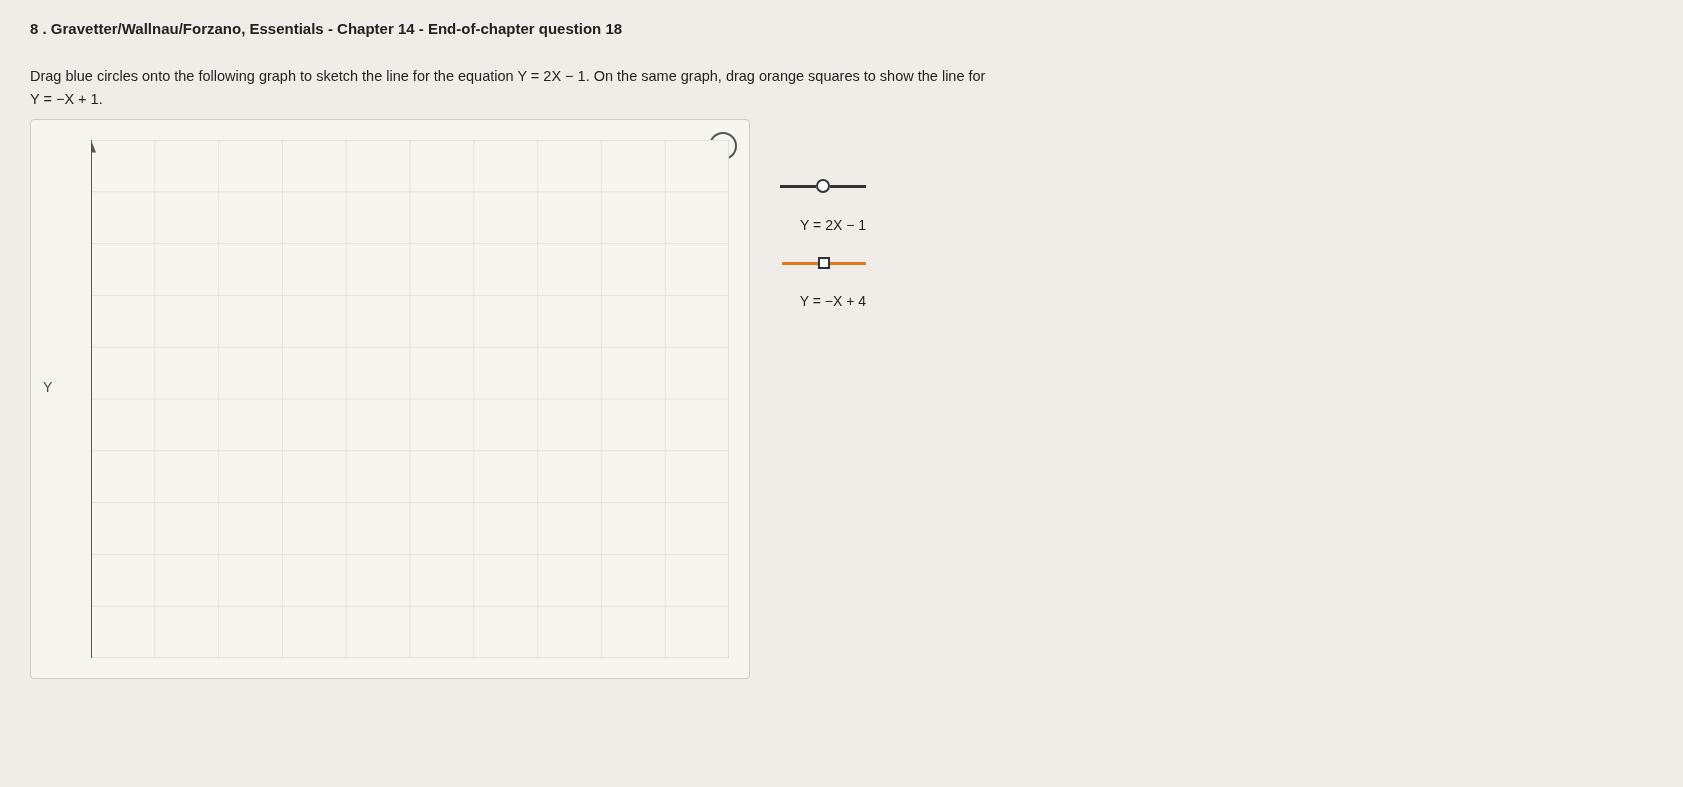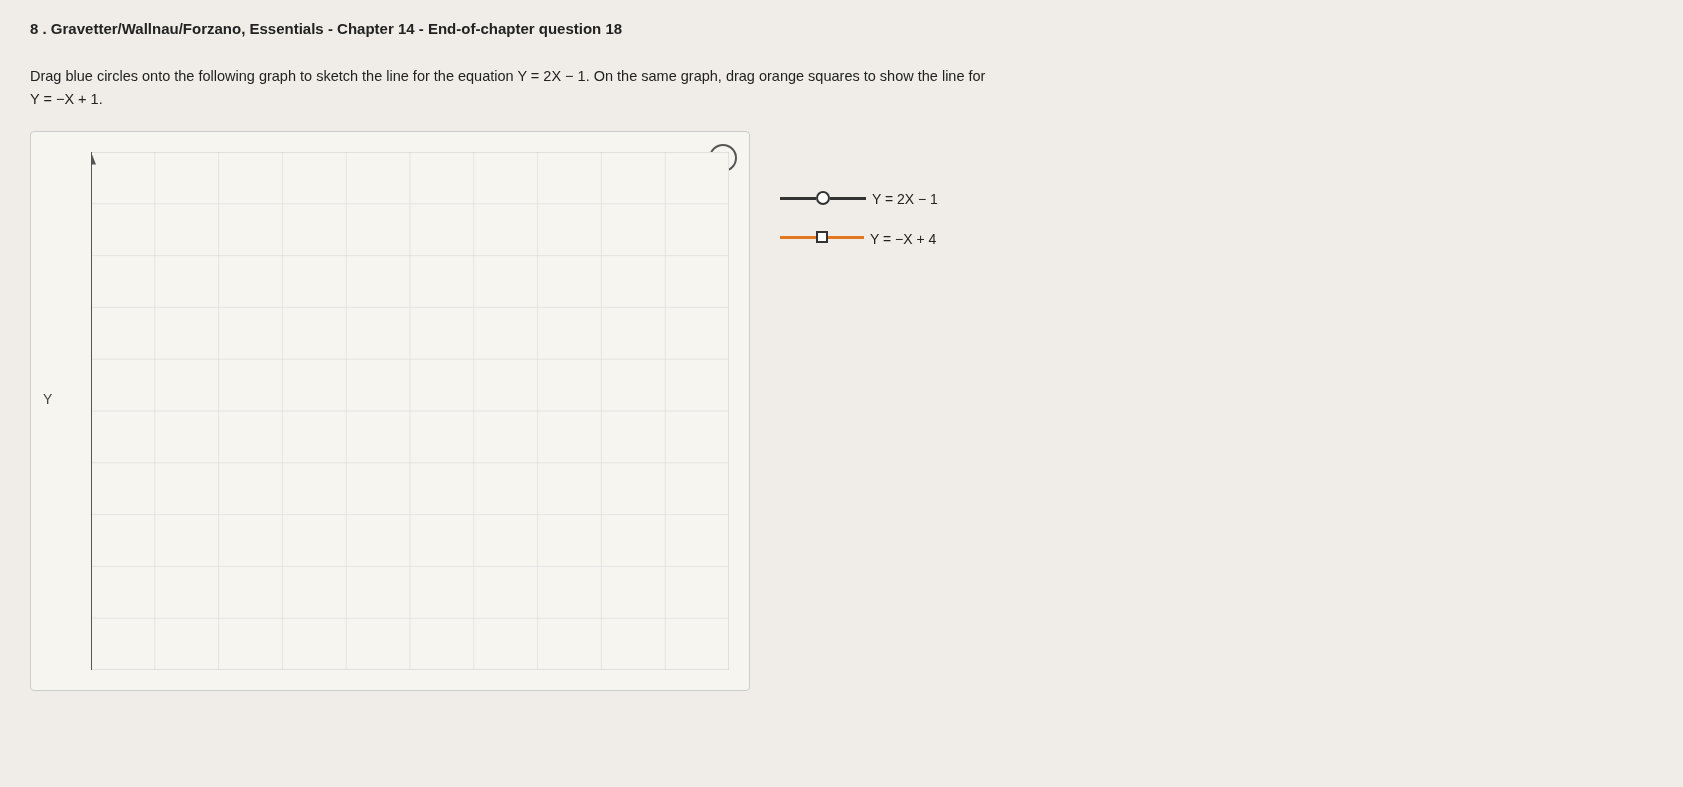--- a/index.html
+++ b/index.html
@@ -11,21 +11,21 @@
       padding: 20px 30px;
     }
     .question-title {
       font-weight: bold;
       font-size: 15px;
       margin-bottom: 28px;
     }
     .instructions {
       font-size: 14.5px;
       line-height: 1.6;
-      margin-bottom: 20px;
+      margin-bottom: 8px;
       max-width: 1100px;
     }
     .graph-area {
       display: flex;
       align-items: flex-start;
       gap: 30px;
     }
     .graph-container {
       position: relative;
       width: 720px;
@@ -67,23 +67,23 @@
     }
     
     .legend {
       display: flex;
       flex-direction: column;
       gap: 24px;
       margin-top: 60px;
     }
     .legend-item {
       display: flex;
-      flex-direction: row;
-      align-items: flex-start;
-      gap: 6px;
+      flex-direction: column;
+      align-items: flex-end;
+      gap: 24px;
     }
     .legend-line-blue {
       display: flex;
       align-items: center;
       gap: 0;
     }
     .legend-line-seg {
       height: 3px;
       background: #333;
       width: 36px;

